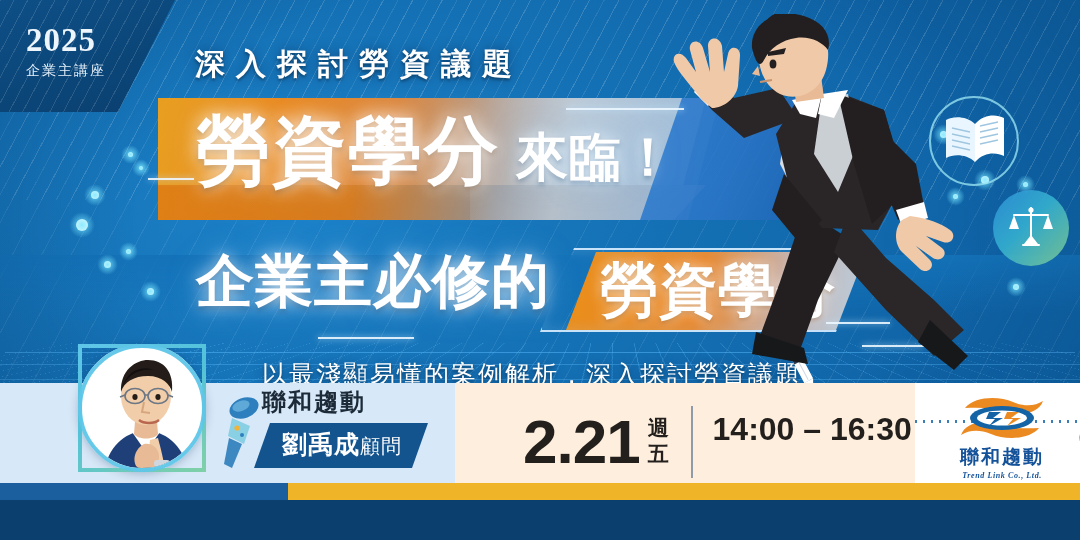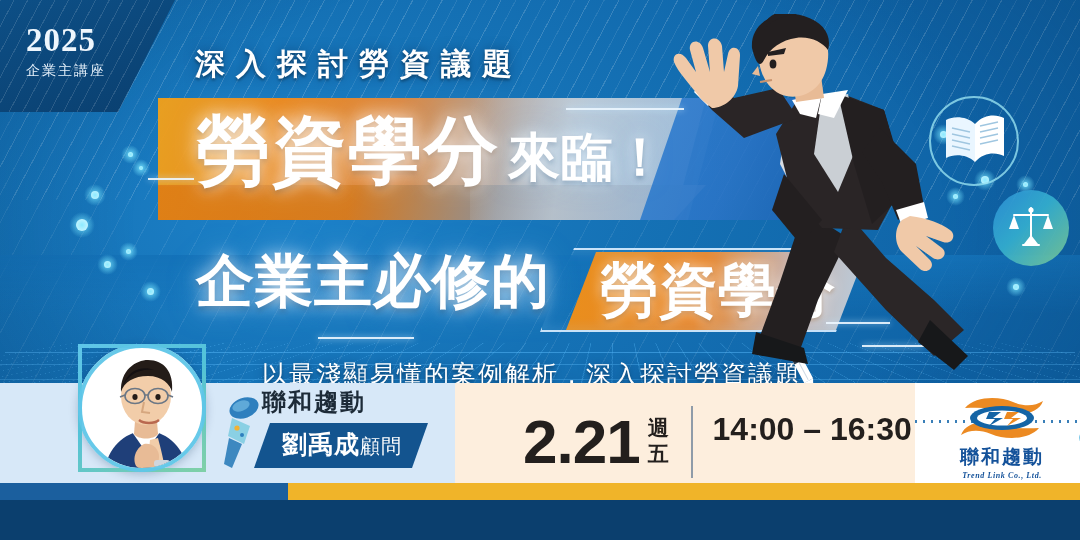--- a/index.html
+++ b/index.html
@@ -112,21 +112,21 @@
   }
 
   .hl1{
     position:absolute;left:196px;top:115px;display:flex;align-items:flex-end;white-space:nowrap;
   }
   .hl1 .big{
     font-size:74px;font-weight:bold;color:#fff;line-height:.98;letter-spacing:2px;
     text-shadow:0 0 16px rgba(255,255,255,.75),0 0 28px rgba(255,255,255,.45),0 3px 5px rgba(80,40,0,.35);
   }
   .hl1 .mid{
-    font-size:52px;font-weight:bold;color:#fff;line-height:1;margin-left:8px;padding-bottom:5px;letter-spacing:1px;
+    font-size:52px;font-weight:bold;color:#fff;line-height:1;margin-left:16px;padding-bottom:5px;letter-spacing:1px;
     text-shadow:0 0 14px rgba(255,255,255,.7),0 0 26px rgba(160,215,255,.5),0 3px 5px rgba(10,50,90,.4);
   }
 
   .hl2-wrap{position:absolute;left:196px;top:252px;display:flex;align-items:flex-start;white-space:nowrap;}
   .hl2{
     font-size:58px;font-weight:bold;color:#fff;line-height:1;letter-spacing:1px;
     text-shadow:0 0 15px rgba(255,255,255,.7),0 0 30px rgba(150,210,255,.55),0 3px 5px rgba(8,48,88,.45);
   }
   .hl2-box{
     position:relative;margin-left:16px;padding:9px 30px 11px 34px;

